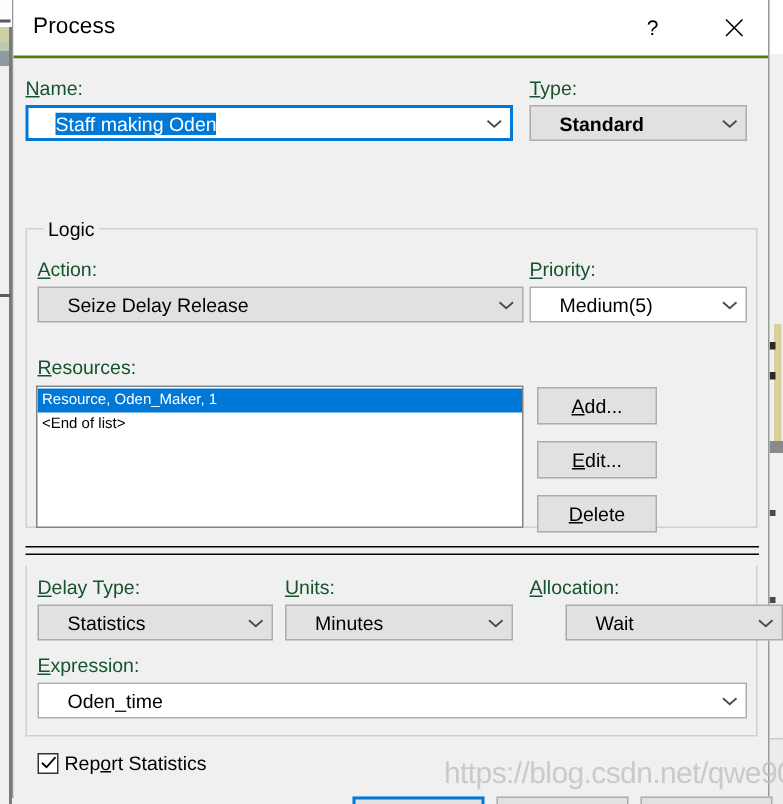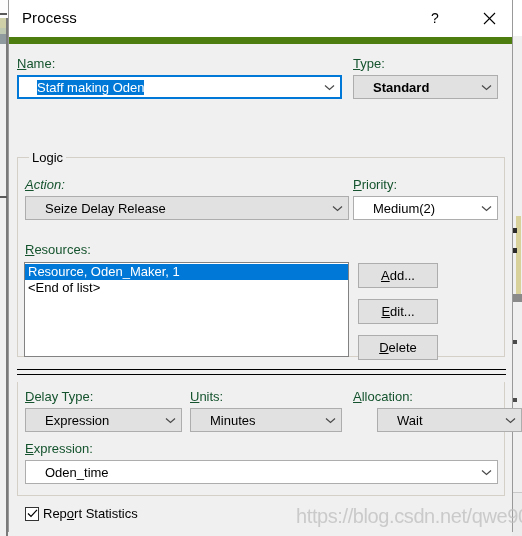--- a/index.html
+++ b/index.html
@@ -38,21 +38,21 @@
     border: 1px solid #999999;
     border-top: none;
     box-sizing: border-box;
   }
 
   
   #titlebar {
     position: relative;
     height: 37px;
     background: #ffffff;
-    border-bottom: 7px solid #4d7c0f;
+    border-bottom: 2px solid #4d7c0f;
   }
   #title-text {
     position: absolute;
     left: 13px;
     top: 9px;
     font-size: 15px;
     color: #000000;
     letter-spacing: .1px;
   }
   .caption-btn {
@@ -162,21 +162,21 @@
     height: 95px;
     background: #ffffff;
     border: 1px solid #828282;
     box-sizing: border-box;
     overflow: hidden;
     padding: 1px 0 0 0;
   }
   .list-item {
     height: 16px;
     line-height: 16px;
-    font-size: 13px;
+    font-size: 10px;
     padding-left: 3px;
     white-space: nowrap;
     cursor: default;
     user-select: none;
   }
   .list-item.selected {
     background: #0078d7;
     color: #ffffff;
   }
 
@@ -318,33 +318,33 @@
       <span class="arrow">
         <svg width="11" height="7" viewBox="0 0 11 7">
             <polyline points="1,1.5 5.5,5.5 10,1.5" fill="none" stroke="#4a4a4a" stroke-width="1.2"></polyline>
           </svg>
       </span>
     </div>
 
     <div id="logic-group"></div>
     <span id="logic-legend">Logic</span>
 
-    <span class="label" style="left:16px; top:133px;font-style:italic;"><u>A</u>ction:</span>
+    <span class="label" style="left:16px; top:133px;"><u>A</u>ction:</span>
     <div class="combo listbox" style="left:16px; top:152px; width:324px;">
       <span class="ctext">Seize Delay Release</span>
       <span class="arrow">
         <svg width="11" height="7" viewBox="0 0 11 7">
             <polyline points="1,1.5 5.5,5.5 10,1.5" fill="none" stroke="#4a4a4a" stroke-width="1.2"></polyline>
           </svg>
       </span>
     </div>
 
     <span class="label" style="left:344px; top:133px;"><u>P</u>riority:</span>
     <div class="combo editable" style="left:344px; top:152px; width:145px;">
-      <span class="ctext">Medium(2)</span>
+      <span class="ctext">Medium(5)</span>
       <span class="arrow">
         <svg width="11" height="7" viewBox="0 0 11 7">
             <polyline points="1,1.5 5.5,5.5 10,1.5" fill="none" stroke="#4a4a4a" stroke-width="1.2"></polyline>
           </svg>
       </span>
     </div>
 
     <span class="label" style="left:16px; top:198px;"><u>R</u>esources:</span>
     <div id="resources-list">
       <div class="list-item selected">Resource, Oden_Maker, 1</div>
@@ -361,21 +361,21 @@
         <span><u>D</u>elete</span>
       </div>
 
     <div class="sep" style="top:325px;"></div>
     <div class="sep" style="top:330px;"></div>
 
     <div id="lower-group"></div>
 
     <span class="label" style="left:16px; top:345px;"><u>D</u>elay Type:</span>
     <div class="combo listbox" style="left:16px; top:364px; width:157px;">
-      <span class="ctext">Expression</span>
+      <span class="ctext">Statistics</span>
       <span class="arrow">
         <svg width="11" height="7" viewBox="0 0 11 7">
             <polyline points="1,1.5 5.5,5.5 10,1.5" fill="none" stroke="#4a4a4a" stroke-width="1.2"></polyline>
           </svg>
       </span>
     </div>
 
     <span class="label" style="left:181px; top:345px;"><u>U</u>nits:</span>
     <div class="combo listbox" style="left:181px; top:364px; width:152px;">
       <span class="ctext">Minutes</span>

